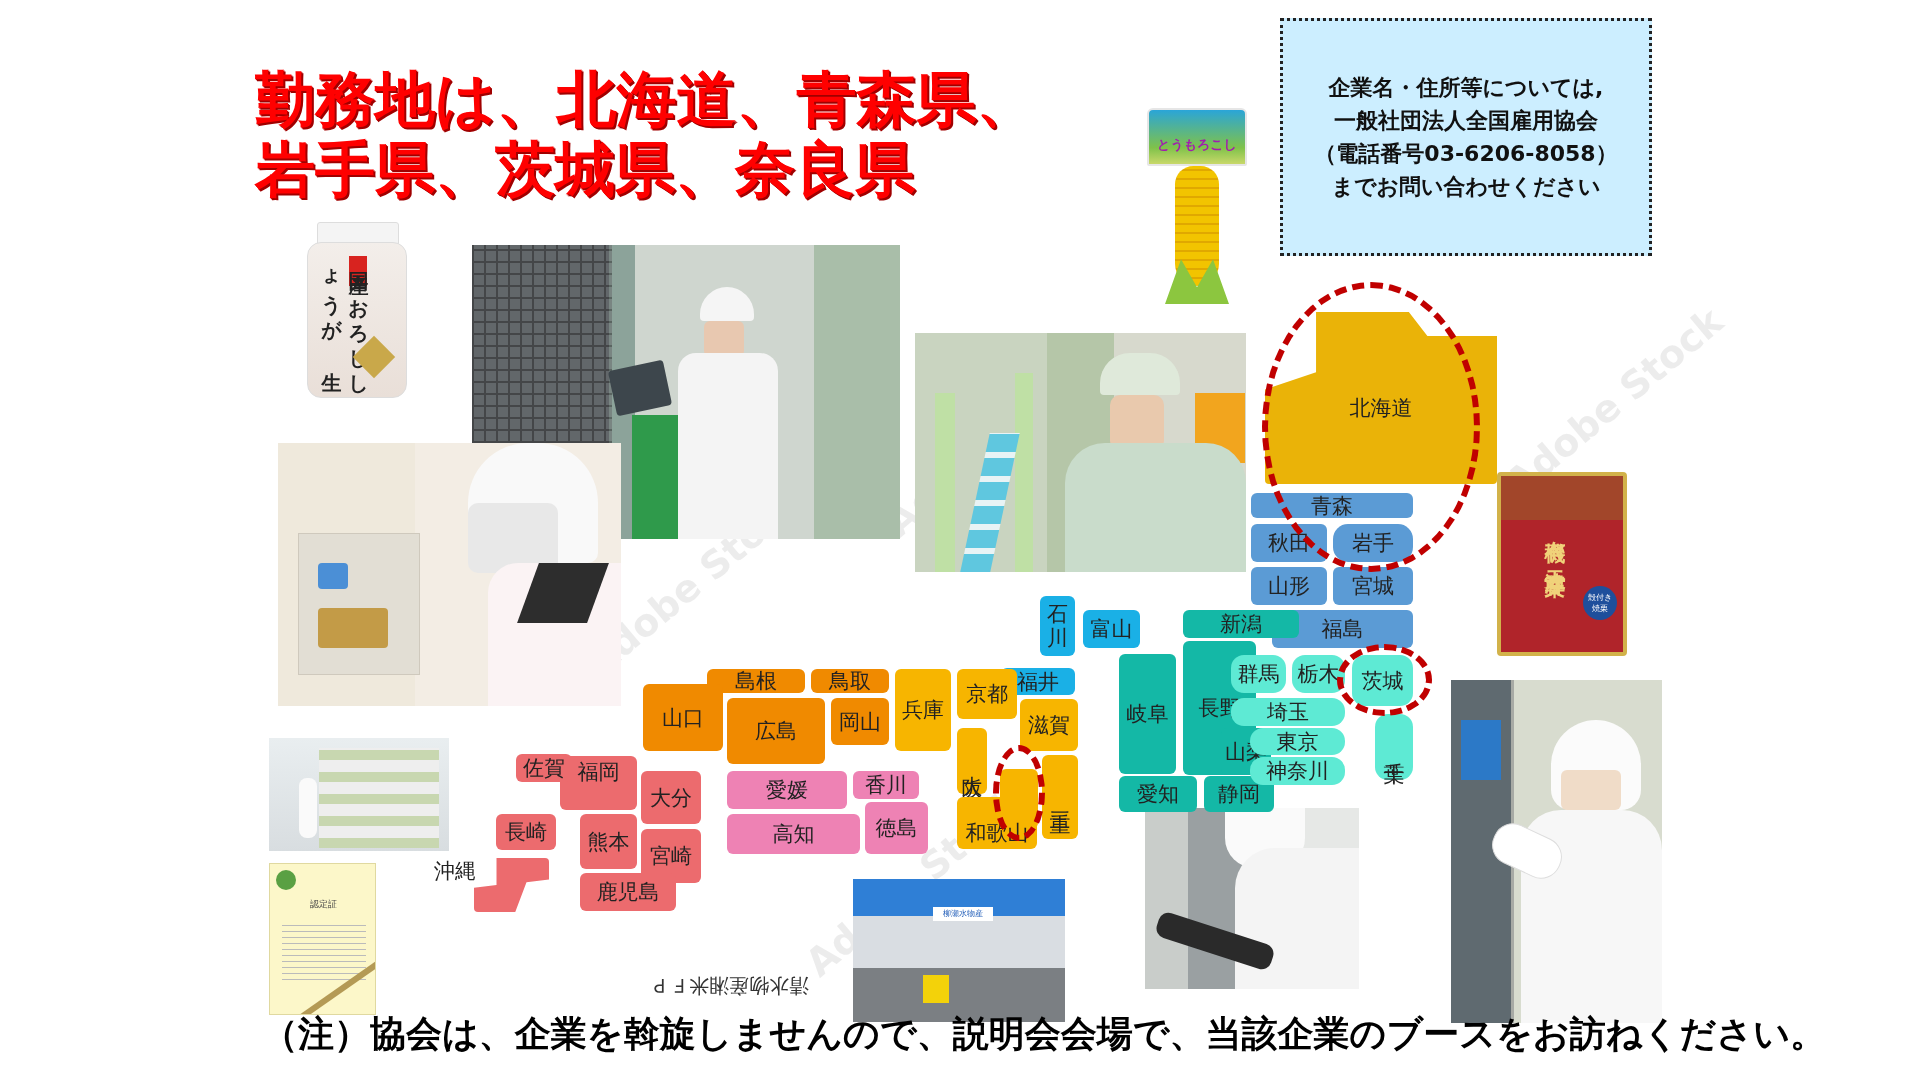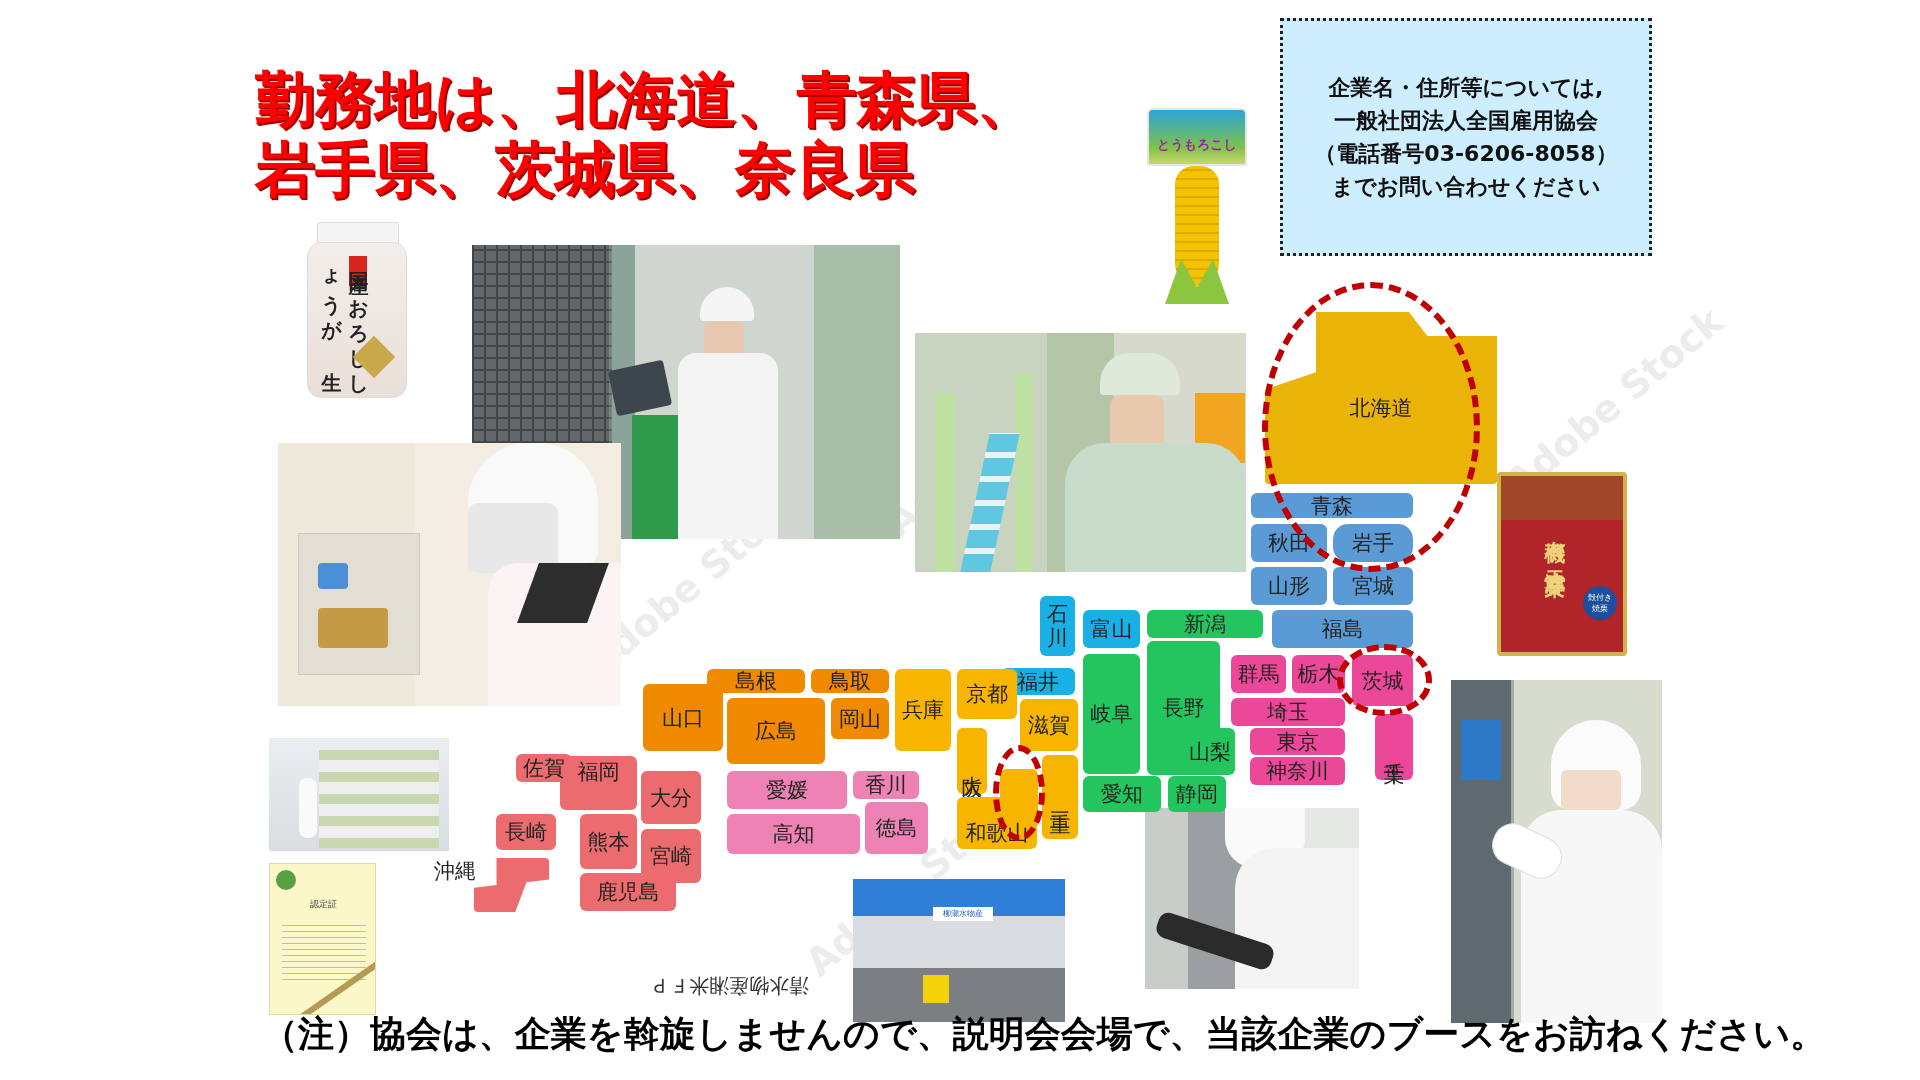--- a/index.html
+++ b/index.html
@@ -7,23 +7,23 @@
   .abs{position:absolute;}
   .headline{position:absolute;left:255px;color:#ff0000;font-weight:bold;font-size:60px;letter-spacing:0px;line-height:70px;white-space:nowrap;
     text-shadow:2px 2px 0 #a00000, 1px 1px 0 #c00000;font-family:"DejaVu Sans",sans-serif;}
   .infobox{position:absolute;left:1280px;top:18px;width:372px;height:238px;background:#cceeff;border:3px dotted #222;box-sizing:border-box;
     display:flex;flex-direction:column;align-items:center;justify-content:center;font-weight:bold;font-size:22px;line-height:33px;color:#111;text-align:center;}
   .photo{position:absolute;overflow:hidden;box-sizing:border-box;}
   .pref{position:absolute;border-radius:6px;display:flex;align-items:center;justify-content:center;font-size:21px;color:#222;box-sizing:border-box;text-align:center;line-height:24px;}
   .vert{writing-mode:vertical-rl;text-orientation:upright;letter-spacing:2px;}
   .c-hok{background:#eab308;}
   .c-toh{background:#5b9bd5;}
-  .c-chu{background:#22c55e;}
+  .c-chu{background:#14b8a6;margin-left:36px;}
   .c-hkr{background:#1ab0e6;}
-  .c-kan{background:#ec4899;}
+  .c-kan{background:#5eead4;border-radius:13px;}
   .c-kin{background:#f7b500;}
   .c-chg{background:#f08a00;}
   .c-shi{background:#ee82b4;}
   .c-kyu{background:#ec6b6e;}
   .dashed{position:absolute;border:6px dashed #c00000;border-radius:50%;box-sizing:border-box;}
   .footnote{position:absolute;left:262px;top:1010px;font-weight:bold;font-size:36px;color:#000;white-space:nowrap;}
   .updown{position:absolute;left:649px;top:972px;font-size:20px;color:#333;transform:rotate(180deg);white-space:nowrap;}
   .watermark{position:absolute;color:rgba(200,200,200,0.35);font-size:38px;font-weight:bold;transform:rotate(-40deg);white-space:nowrap;}
 </style>
 </head>
@@ -139,21 +139,21 @@
 
 <div class="pref c-hkr" style="left:1040px;top:596px;width:35px;height:60px;">石川</div>
 <div class="pref c-hkr" style="left:1083px;top:610px;width:57px;height:38px;">富山</div>
 <div class="pref c-hkr" style="left:1001px;top:668px;width:74px;height:27px;">福井</div>
 
 <div class="pref c-chu" style="left:1147px;top:610px;width:116px;height:28px;">新潟</div>
 <div class="pref c-chu" style="left:1083px;top:654px;width:57px;height:120px;">岐阜</div>
 <div class="pref c-chu" style="left:1147px;top:641px;width:73px;height:134px;">長野</div>
 <div class="pref c-chu" style="left:1185px;top:728px;width:50px;height:47px;">山梨</div>
 <div class="pref c-chu" style="left:1083px;top:776px;width:78px;height:36px;">愛知</div>
-<div class="pref c-chu" style="left:1168px;top:776px;width:58px;height:36px;">静岡</div>
+<div class="pref c-chu" style="left:1168px;top:776px;width:70px;height:36px;">静岡</div>
 
 <div class="pref c-kan" style="left:1231px;top:655px;width:55px;height:38px;">群馬</div>
 <div class="pref c-kan" style="left:1292px;top:655px;width:53px;height:38px;">栃木</div>
 <div class="pref c-kan" style="left:1352px;top:655px;width:61px;height:51px;">茨城</div>
 <div class="pref c-kan" style="left:1231px;top:698px;width:114px;height:28px;">埼玉</div>
 <div class="pref c-kan" style="left:1250px;top:728px;width:95px;height:27px;">東京</div>
 <div class="pref c-kan" style="left:1250px;top:757px;width:95px;height:28px;">神奈川</div>
 <div class="pref c-kan vert" style="left:1375px;top:714px;width:38px;height:66px;">千葉</div>
 
 <div class="pref c-kin" style="left:895px;top:669px;width:56px;height:82px;">兵庫</div>
@@ -161,21 +161,21 @@
 <div class="pref c-kin" style="left:1020px;top:699px;width:58px;height:52px;">滋賀</div>
 <div class="pref c-kin vert" style="left:957px;top:728px;width:30px;height:66px;">大阪</div>
 <div class="pref c-kin vert" style="left:1000px;top:769px;width:38px;height:60px;">奈良</div>
 <div class="pref c-kin vert" style="left:1042px;top:755px;width:36px;height:84px;">三重</div>
 <div class="pref c-kin" style="left:957px;top:797px;width:80px;height:52px;align-items:flex-end;padding-bottom:4px;">和歌山</div>
 
 <div class="pref c-chg" style="left:707px;top:669px;width:98px;height:24px;">島根</div>
 <div class="pref c-chg" style="left:811px;top:669px;width:78px;height:24px;">鳥取</div>
 <div class="pref c-chg" style="left:643px;top:684px;width:80px;height:67px;">山口</div>
 <div class="pref c-chg" style="left:727px;top:698px;width:98px;height:66px;">広島</div>
-<div class="pref c-chg" style="left:831px;top:698px;width:58px;height:41px;">岡山</div>
+<div class="pref c-chg" style="left:831px;top:698px;width:58px;height:47px;">岡山</div>
 
 <div class="pref c-shi" style="left:727px;top:771px;width:120px;height:38px;">愛媛</div>
 <div class="pref c-shi" style="left:853px;top:771px;width:66px;height:28px;">香川</div>
 <div class="pref c-shi" style="left:727px;top:814px;width:133px;height:40px;">高知</div>
 <div class="pref c-shi" style="left:865px;top:802px;width:63px;height:52px;">徳島</div>
 
 <div class="pref c-kyu" style="left:560px;top:756px;width:77px;height:54px;align-items:flex-start;padding-top:4px;">福岡</div>
 <div class="pref c-kyu" style="left:516px;top:754px;width:56px;height:28px;">佐賀</div>
 <div class="pref c-kyu" style="left:496px;top:814px;width:60px;height:36px;">長崎</div>
 <div class="pref c-kyu" style="left:641px;top:771px;width:60px;height:53px;">大分</div>

